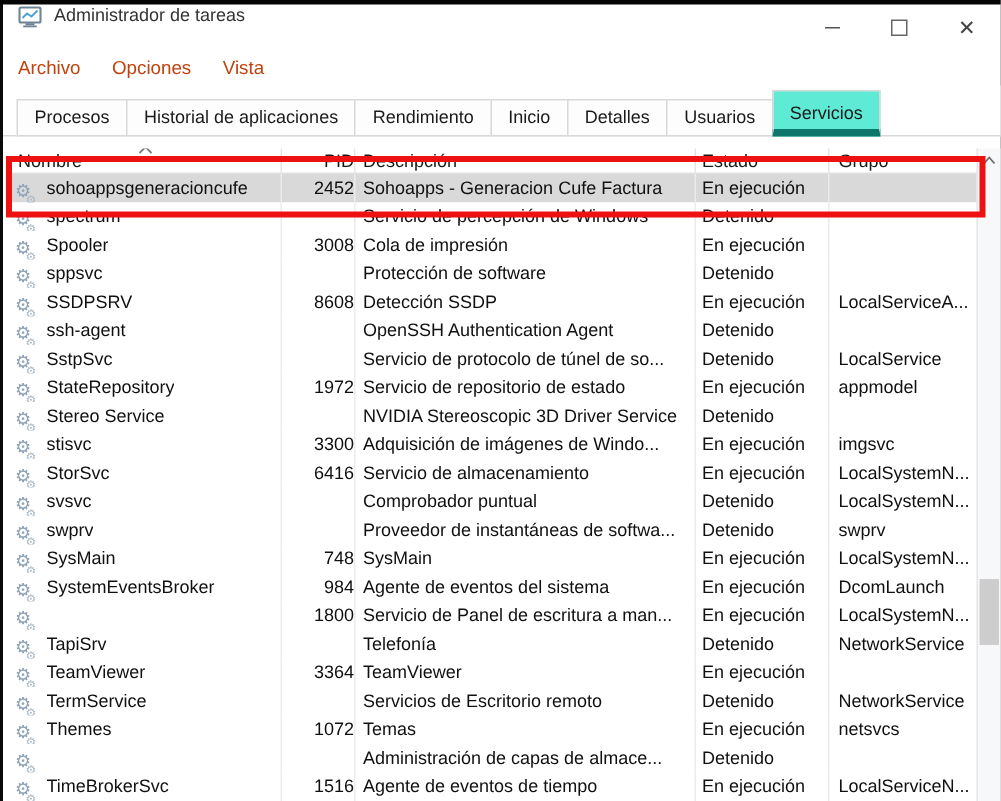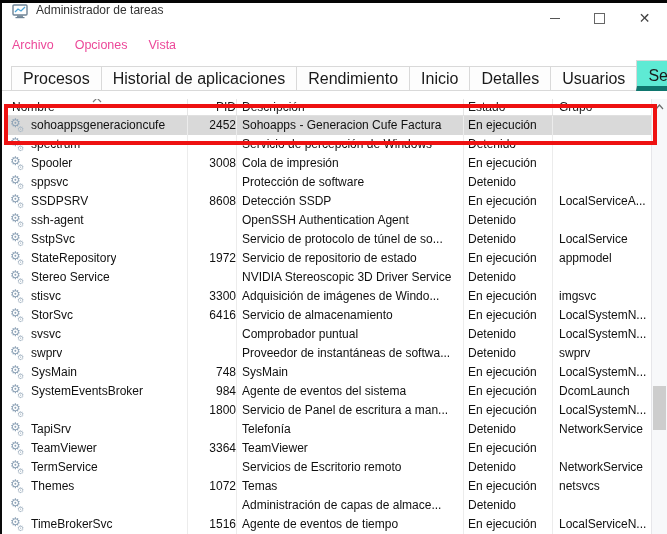--- a/index.html
+++ b/index.html
@@ -17,47 +17,47 @@
   .title-text{margin-left:8px;font-size:12px;color:#333;}
   .win-controls{position:absolute;right:0;top:0;height:30px;display:flex;}
   .win-btn{width:45px;height:30px;display:flex;align-items:center;justify-content:center;
     color:#555;font-size:12px;cursor:default;}
   .win-btn.min span{display:block;width:10px;height:1px;background:#555;}
   .win-btn.max span{display:block;width:9px;height:9px;border:1px solid #666;}
   .win-btn.close{font-size:14px;color:#444;}
 
   
   .menubar{height:24px;display:flex;align-items:center;padding-left:10px;}
-  .menu-item{font-size:12.5px;color:#ec4899;margin-right:21px;}
+  .menu-item{font-size:12.5px;color:#c2410c;margin-right:21px;}
 
   
   .tabbar{height:34px;display:flex;align-items:flex-end;padding-left:9px;
     border-bottom:1px solid #d9d9d9;box-sizing:border-box;background:#fff;}
   .tab{box-sizing:border-box;height:25px;line-height:23px;padding:0 11px;
     border:1px solid #d9d9d9;border-bottom:1px solid #d9d9d9;background:#fdfdfd;
-    margin-right:-1px;margin-bottom:-1px;font-size:16px;color:#1a1a1a;white-space:nowrap;}
+    margin-right:-1px;margin-bottom:-1px;font-size:12px;color:#1a1a1a;white-space:nowrap;}
   .tab.active{height:31px;line-height:29px;background:#5eead4;border-bottom:5px solid #0f766e;
     position:relative;z-index:2;}
 
   
   .thead{position:absolute;left:2px;top:96px;width:649px;height:17px;display:flex;
     border-bottom:1px solid #e0e0e0;box-sizing:border-box;font-size:12px;color:#1a1a1a;
     background:#fff;}
   .th{box-sizing:border-box;border-right:1px solid #e5e5e5;overflow:hidden;
     white-space:nowrap;position:relative;line-height:16px;}
   .th:last-child{border-right:none;}
   .sort-indicator{position:absolute;left:88px;top:-2px;width:10px;height:6px;}
 
   .tbody{position:absolute;left:2px;top:113px;width:649px;bottom:0;overflow:hidden;}
   .trow{display:flex;height:19px;font-size:12px;color:#101010;background:#fff;}
   .trow.selected{background:#d9d9d9;}
   .td{box-sizing:border-box;border-right:1px solid #ececec;overflow:hidden;
     white-space:nowrap;line-height:19px;}
   .td:last-child{border-right:none;}
-  .c-name{width:184px;padding-left:8px;display:flex;align-items:flex-start;}
+  .c-name{width:184px;padding-left:8px;display:flex;align-items:flex-end;}
   .c-pid{width:49px;padding-left:6px;text-align:right;}
   .c-desc{width:227px;padding-left:5px;}
   .c-estado{width:89px;padding-left:4px;}
   .c-grupo{width:100px;padding-left:6px;}
   .trow .c-name{padding-left:6px;}
 
   .gear{position:relative;width:16px;height:15px;flex:0 0 auto;margin-right:5px;}
   .gear .g1{position:absolute;left:0;top:-2px;font-size:12px;color:#8ea3b7;}
   .gear .g2{position:absolute;left:7px;top:4px;font-size:8px;color:#a9b8c6;}
   .svc-name{overflow:hidden;white-space:nowrap;}

